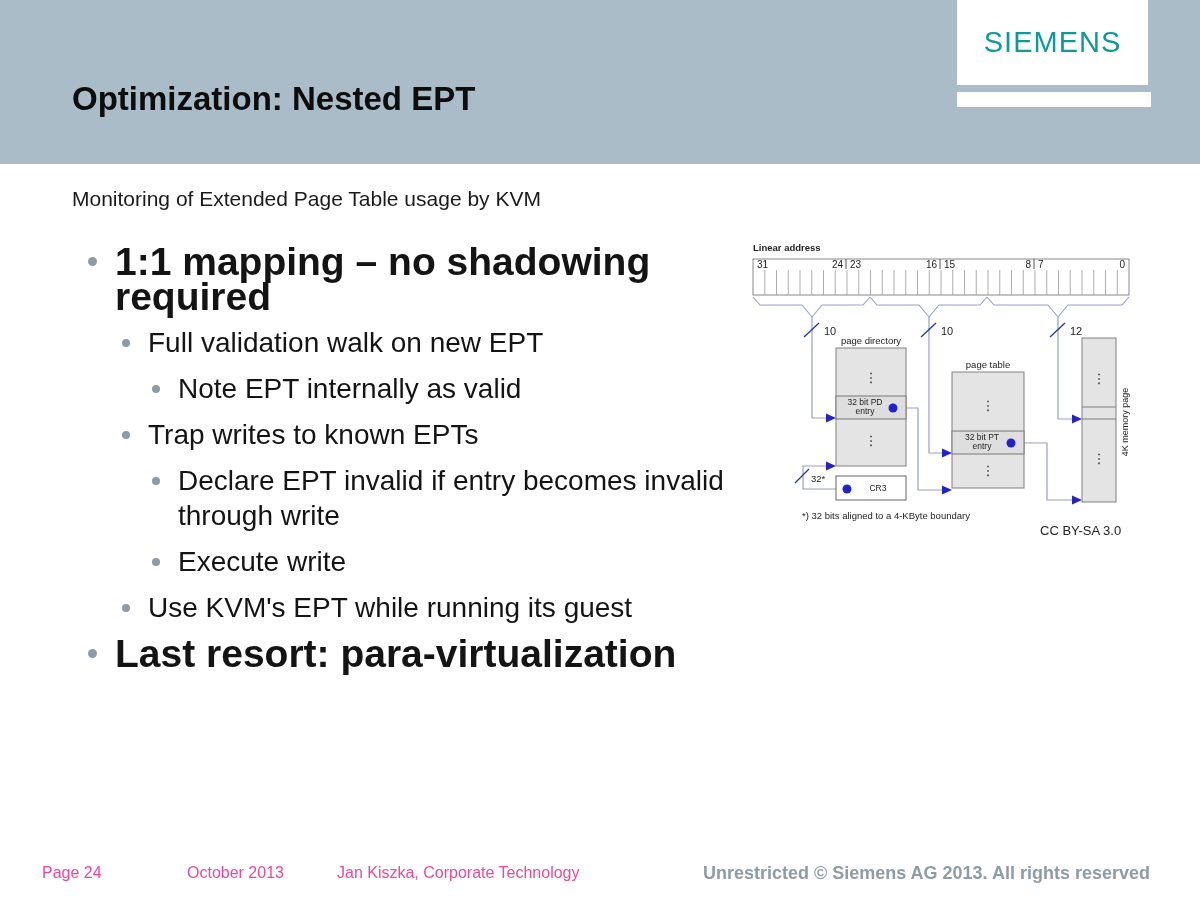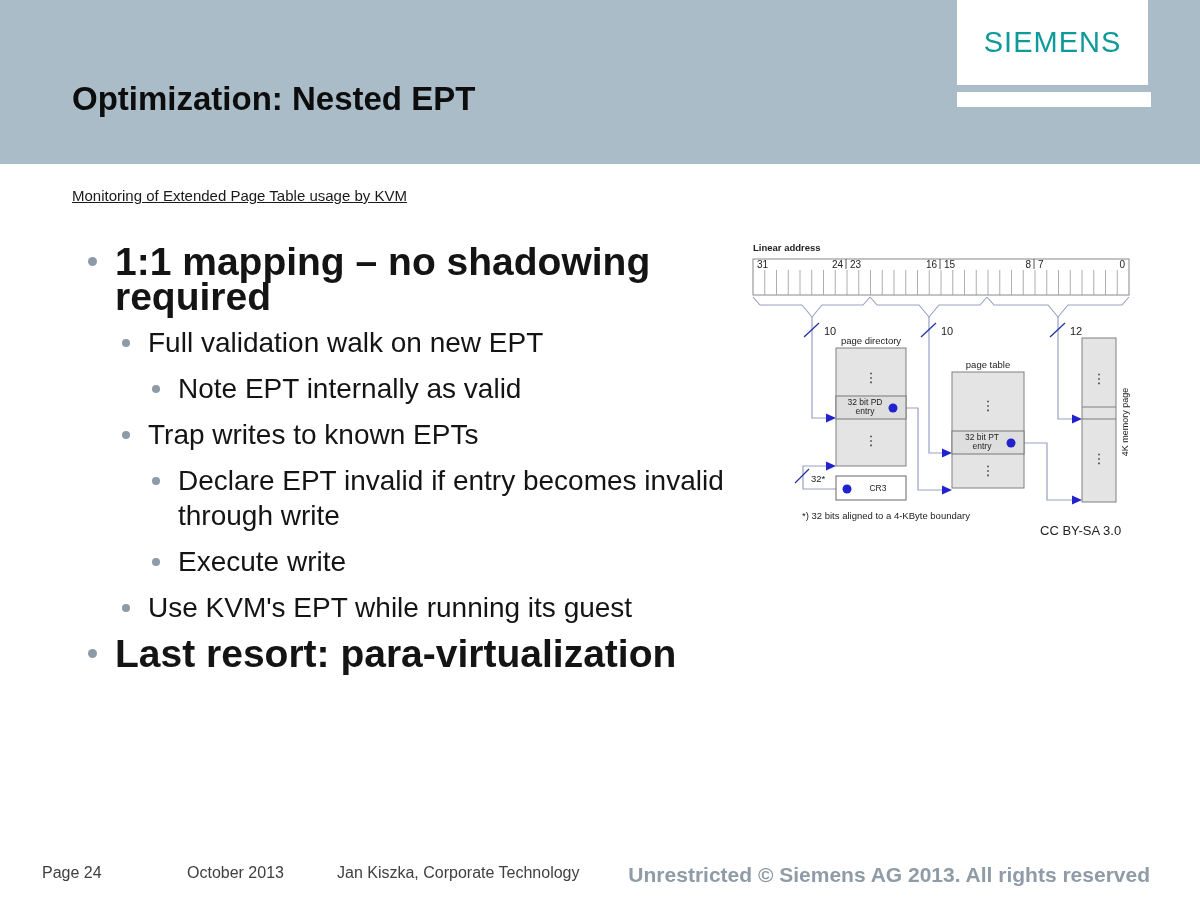--- a/index.html
+++ b/index.html
@@ -6,41 +6,41 @@
   body{
     width:1200px;height:900px;position:relative;overflow:hidden;
     background:#ffffff;font-family:"Liberation Sans", sans-serif;color:#1a1a1a;
   }
   .header-band{position:absolute;top:0;left:0;width:1200px;height:164px;background:#aabcc8;}
   .logo-box{position:absolute;top:0;left:957px;width:191px;height:85px;background:#ffffff;
     display:flex;align-items:center;justify-content:center;}
   .logo-text{color:#0e9a9a;font-weight:normal;font-size:29px;letter-spacing:1px;}
   .logo-bar{position:absolute;top:92px;left:957px;width:194px;height:15px;background:#ffffff;}
   .slide-title{position:absolute;left:72px;top:80px;font-size:33px;font-weight:bold;color:#0d0d0d;}
-  .subtitle{position:absolute;left:72px;top:187px;font-size:15px;color:#1a1a1a;text-decoration:underline;}
+  .subtitle{position:absolute;left:72px;top:187px;font-size:21px;color:#1a1a1a;}
 
   .bullet-list{position:absolute;left:0;top:244px;width:800px;}
   .bullet{position:relative;line-height:35px;margin-bottom:11px;color:#141414;}
   .bullet .txt{white-space:pre-line;}
   .lvl1{padding-left:115px;font-size:39px;font-weight:bold;}
   .lvl2{padding-left:148px;font-size:28px;}
   .lvl3{padding-left:178px;font-size:28px;}
   .dot{position:absolute;top:13px;width:9px;height:9px;border-radius:50%;background:#8d9aa8;}
   .lvl1 .dot{left:88px;}
   .lvl2 .dot{left:122px;width:8px;height:8px;top:14px;}
   .lvl3 .dot{left:152px;width:8px;height:8px;top:14px;}
 
   .diagram{position:absolute;left:740px;top:235px;width:410px;height:310px;}
   .diagram text{font-family:"Liberation Sans", sans-serif;fill:#222222;}
 
-  .footer-item{position:absolute;top:864px;font-size:16px;color:#404040;}
+  .footer-item{position:absolute;top:864px;font-size:16px;color:#ec4899;}
   .footer-page{left:42px;}
   .footer-date{left:187px;}
   .footer-author{left:337px;}
-  .footer-right{position:absolute;top:863px;right:50px;font-size:21px;font-weight:bold;color:#8f9ba6;}
+  .footer-right{position:absolute;top:863px;right:50px;font-size:18px;font-weight:bold;color:#8f9ba6;}
 </style>
 </head>
 <body>
 
 <div class="header-band"></div>
 <div class="logo-box">
   <span class="logo-text">SIEMENS</span>
 </div>
 <div class="logo-bar"></div>
 

